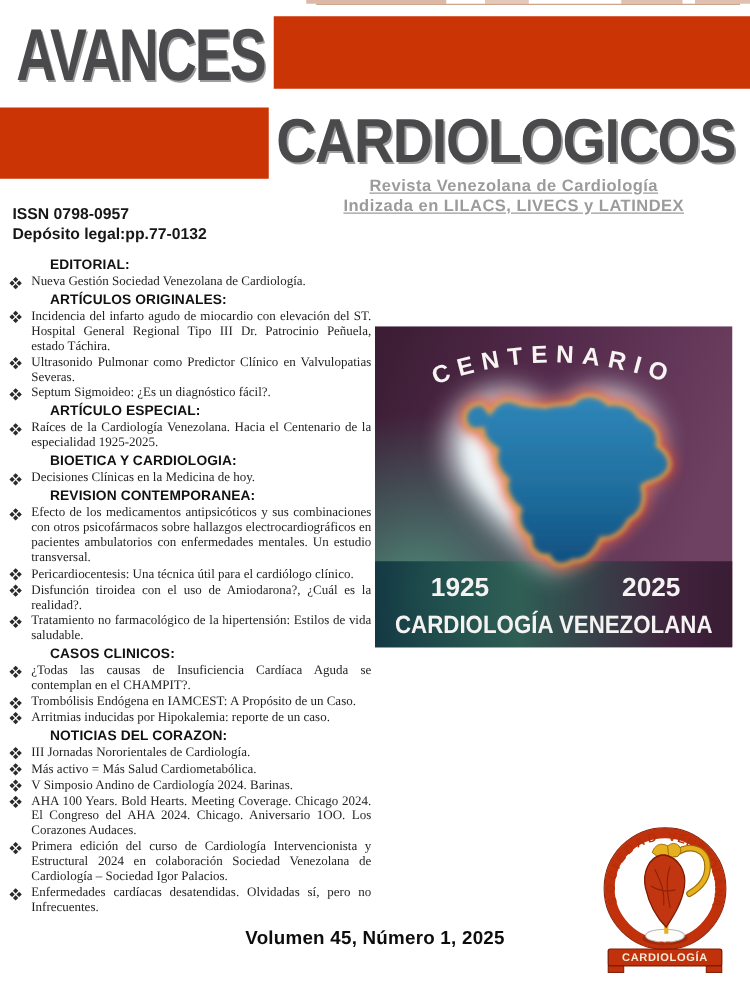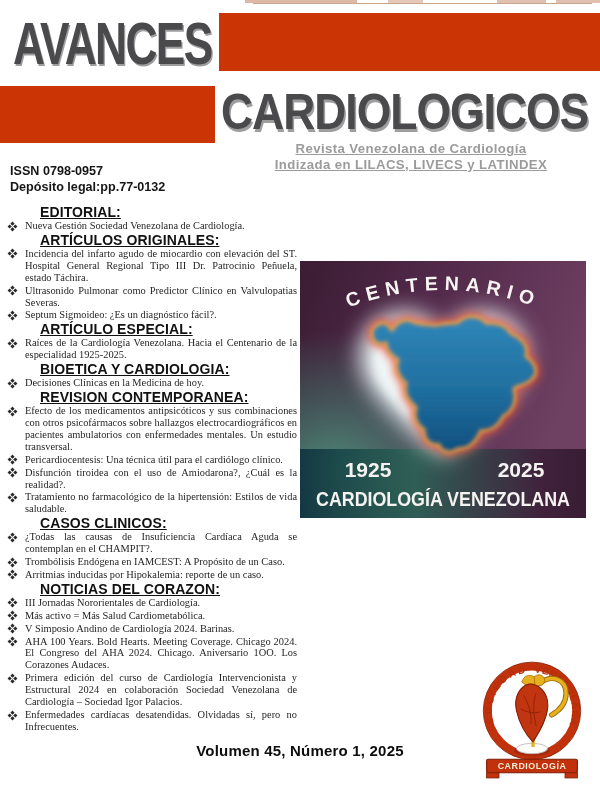--- a/index.html
+++ b/index.html
@@ -14,22 +14,22 @@
   .big-title{position:absolute;font-weight:bold;color:#4a4a4c;white-space:nowrap;
              text-shadow:1.5px 2px 0 rgba(40,40,40,.45);transform-origin:left top;}
   .title1{left:13px;top:9px;font-size:56px;letter-spacing:-2px;transform:scaleX(.79) scaleY(1.05);}
   .title2{left:221px;top:83px;font-size:46px;letter-spacing:-1px;transform:scaleX(.965) scaleY(1.08);}
   .issn-block{position:absolute;left:10px;top:145px;color:#161616;font-weight:bold;
               font-size:12.6px;line-height:15.5px;margin-top:19px;}
   .subtitle{position:absolute;left:225px;top:141px;width:372px;text-align:center;
             color:#9b9b9b;font-size:13.2px;line-height:15.8px;letter-spacing:.4px;font-weight:bold;text-decoration:underline;}
   
   .toc{position:absolute;left:8px;top:204px;width:289px;color:#1f1f1f;}
-  .toc-heading{font-weight:bold;font-size:14px;line-height:13px;margin:2px 0 1px 0;
-               text-decoration:underline;letter-spacing:.1px;color:#111;padding-left:32px;}
+  .toc-heading{font-weight:bold;font-size:11px;line-height:13px;margin:2px 0 1px 0;
+               letter-spacing:.1px;color:#111;padding-left:32px;}
   .toc-item{display:flex;gap:9px;margin:0 0 1px 1px;}
   .bullet{flex:0 0 auto;width:7px;height:7px;margin-top:2.5px;transform:rotate(45deg);
           display:grid;grid-template-columns:1fr 1fr;grid-template-rows:1fr 1fr;gap:1.6px;}
   .bullet i{display:block;background:#2a2a2a;}
   .item-text{flex:1;font-size:10.4px;line-height:11.9px;text-align:justify;font-family:Liberation Serif, serif;}
   
   .centenario{position:absolute;left:300px;top:261px;width:286px;height:257px;}
   
   .logo{position:absolute;left:470px;top:652px;width:124px;height:128px;}
   

